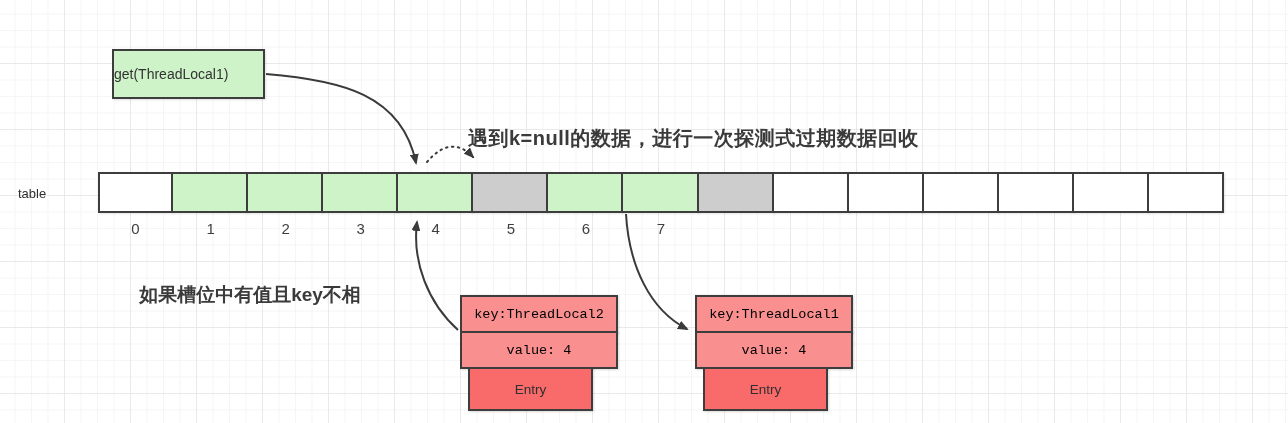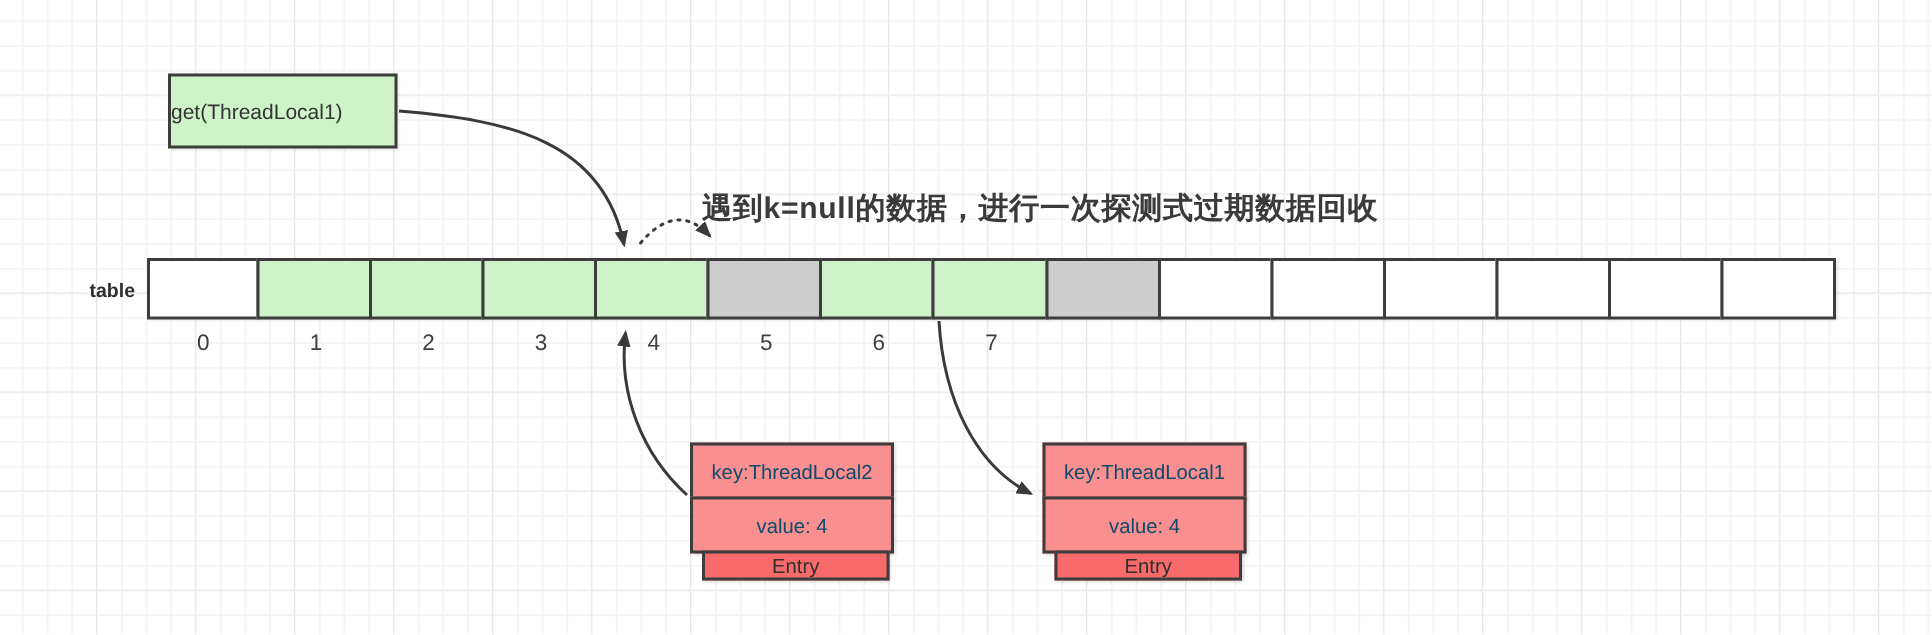--- a/index.html
+++ b/index.html
@@ -38,22 +38,22 @@
     white-space:nowrap;letter-spacing:.5px;margin-top:16px;
   }
   .bottom-note{
     left:95px;top:282px;width:310px;
     text-align:center;
     font-size:19px;font-weight:700;color:#3a3a3a;
     line-height:25px;
   }
   
   .table-label{
-    left:18px;top:186px;width:72px;text-align:right;
-    font-size:13px;font-weight:700;color:#2e2e2e;
+    left:18px;top:186px;width:72px;text-align:left;
+    font-size:13px;font-weight:400;color:#2e2e2e;
   }
   .table-row{
     left:98px;top:172px;width:1126px;
     display:flex;
   }
   .cell-wrap{flex:1 1 0;min-width:0;}
   .cell{
     height:41px;box-sizing:border-box;
     border:2px solid var(--border-dark);
     margin-left:-2px;
@@ -63,30 +63,31 @@
   .cell-wrap:first-child .cell{margin-left:0;}
   .cell.occupied{background:var(--cell-occupied);}
   .cell.stale{background:var(--cell-stale);}
   .cell-label{
     margin-top:7px;text-align:center;
     font-size:15px;color:#3f3f3f;height:18px;
   }
   
   .entry-group{width:141px;}
   .entry-row{
-    width:136px;height:38px;box-sizing:border-box;
+    width:158px;height:38px;box-sizing:border-box;
     border:2px solid var(--border-dark);
     background:var(--entry-light);
     display:flex;align-items:center;justify-content:center;
-    font-size:13.5px;color:#0c4a6e;
+    font-size:13.5px;color:#000000;
     box-shadow:1px 1px 2px rgba(0,0,0,.15);
+    font-family:Liberation Mono, monospace;
   }
   .entry-row + .entry-row{margin-top:-2px;}
   .entry-tag{
-    width:125px;height:20px;box-sizing:border-box;
+    width:125px;height:44px;box-sizing:border-box;
     margin:-2px 0 0 8px;
     border:2px solid var(--border-dark);
     background:var(--entry-dark);
     display:flex;align-items:center;justify-content:center;
     font-size:13.5px;color:#303030;
     box-shadow:1px 1px 2px rgba(0,0,0,.15);
   }
   .eg1{left:460px;top:295px;}
   .eg2{left:695px;top:295px;text-align:center;}
   
@@ -162,20 +163,21 @@
         <div class="cell empty"></div>
         <div class="cell-label"></div>
       </div>
       <div class="cell-wrap">
         <div class="cell empty"></div>
         <div class="cell-label"></div>
       </div>
     </div>
 
   <div class="abs bottom-note">
+    <div>如果槽位中有值且key不相</div>
   </div>
 
   <div class="abs entry-group eg1">
     <div class="entry-row">key:ThreadLocal2</div>
     <div class="entry-row">value: 4</div>
     <div class="entry-tag">Entry</div>
   </div>
 
   <div class="abs entry-group eg2">
     <div class="entry-row">key:ThreadLocal1</div>

